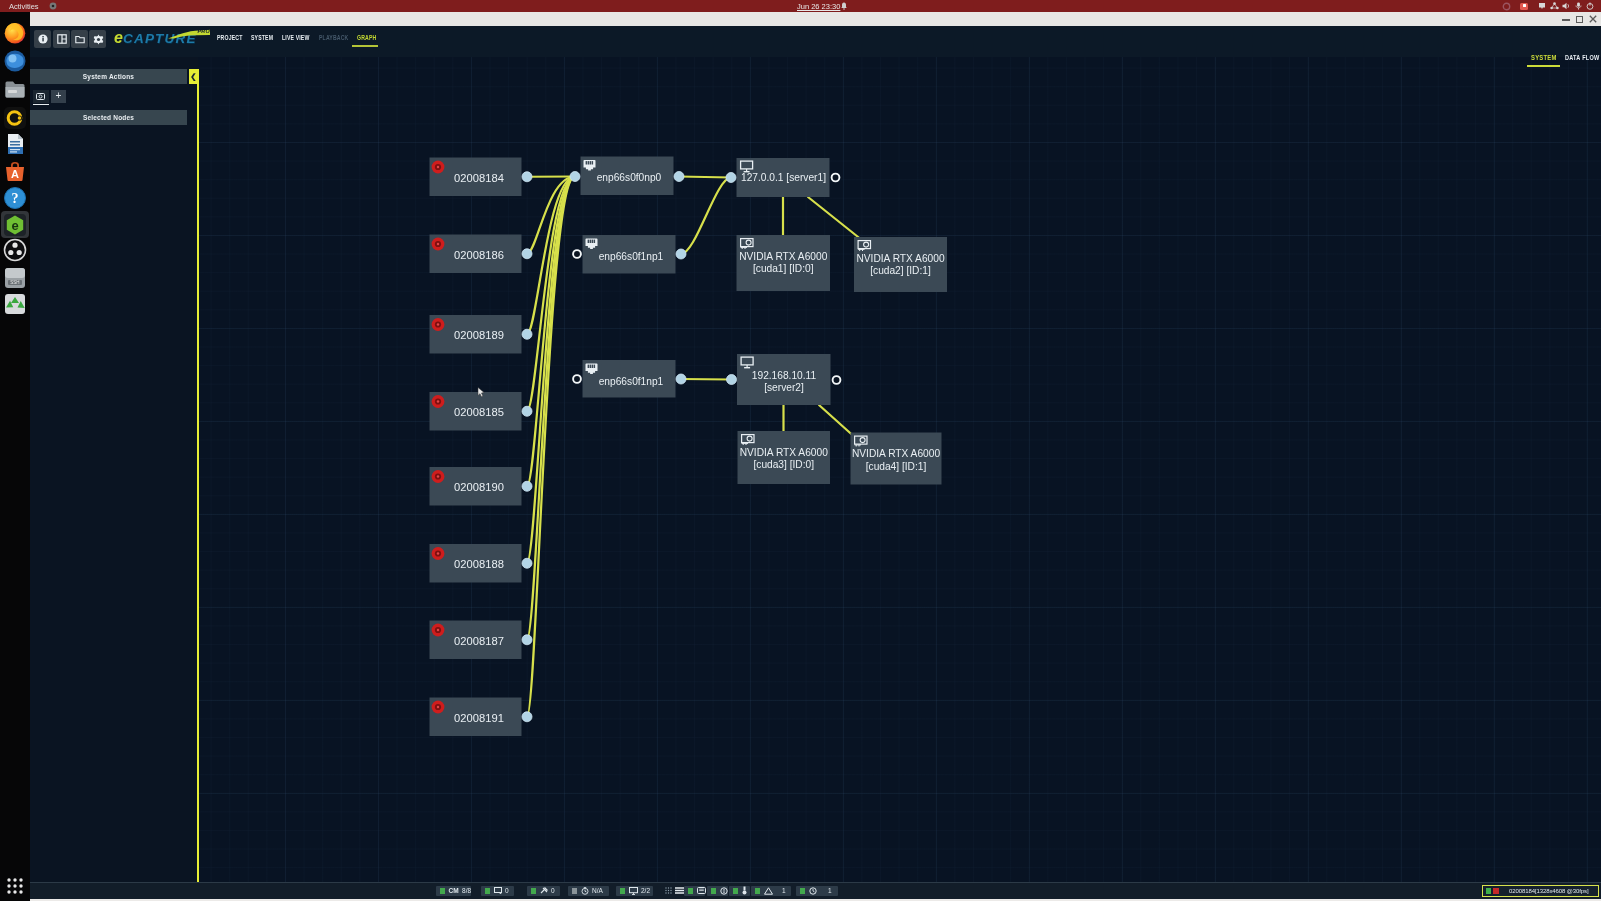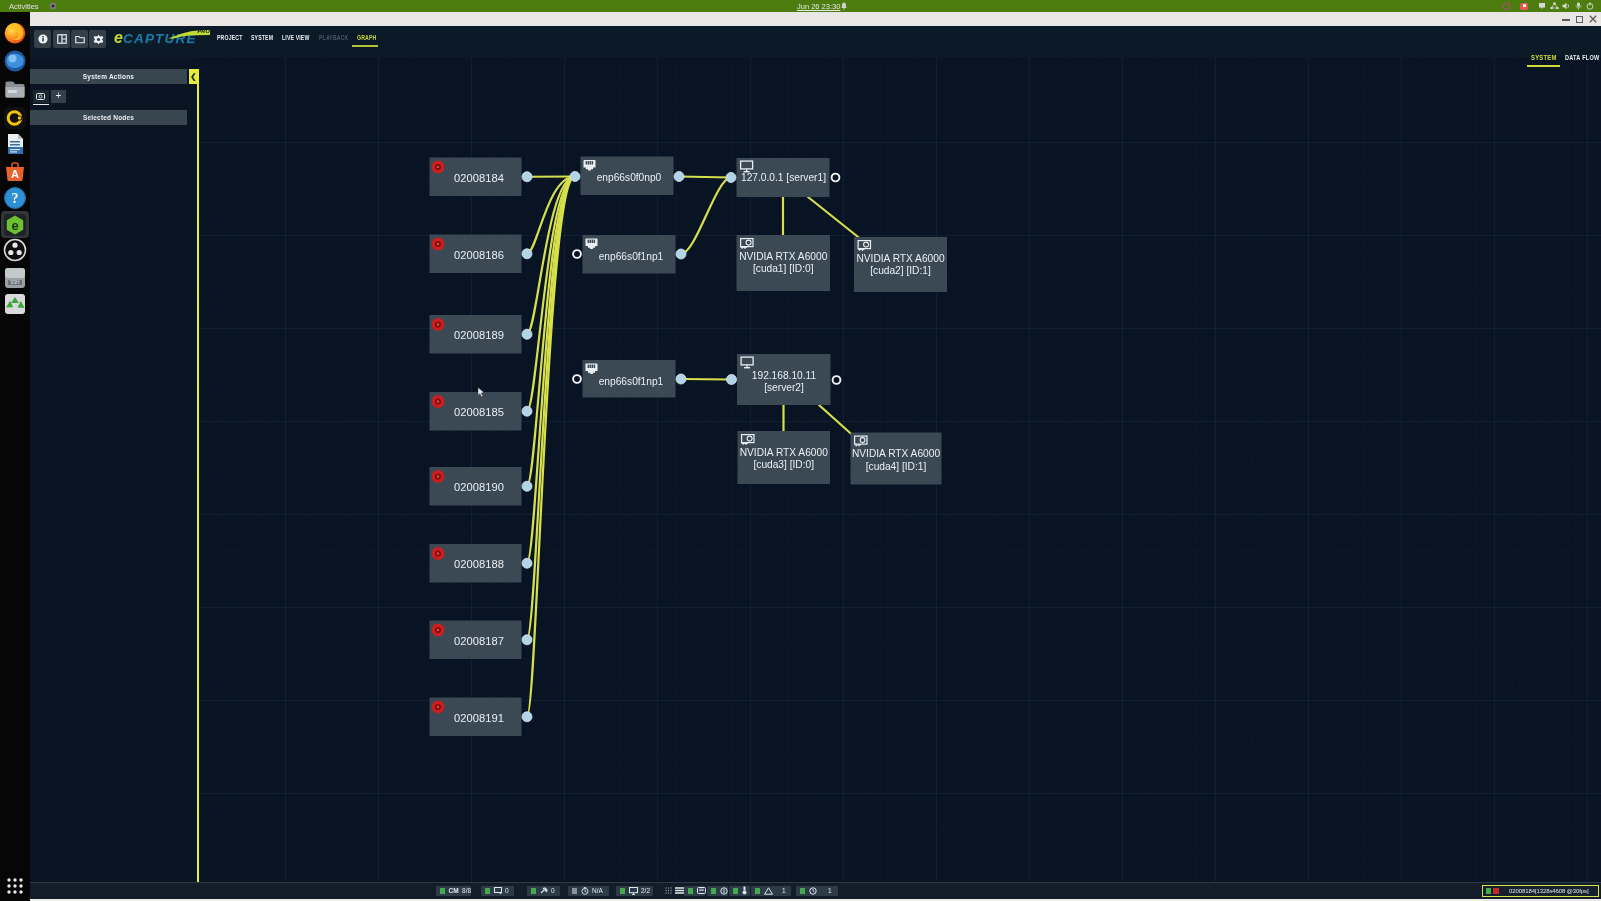--- a/index.html
+++ b/index.html
@@ -1,20 +1,20 @@
 <!DOCTYPE html>
 <html><head>
 <meta charset="utf-8">
 <style>
   * { margin:0; padding:0; box-sizing:border-box; }
   html,body { width:1601px; height:901px; overflow:hidden; background:#000; }
   body { font-family:"Liberation Sans", sans-serif; position:relative; }
   .abs { position:absolute; }
   
-  #topbar { left:0; top:0; width:1601px; height:12px; background:#4d7c0f; color:#d8d8d8; font-size:8px; }
+  #topbar { left:0; top:0; width:1601px; height:12px; background:#7f1d1d; color:#d8d8d8; font-size:8px; }
   
   #titlebar { left:30px; top:12px; width:1571px; height:14px; background:#e8e7e5; }
   
   #dock { left:0; top:12px; width:30px; height:889px; background:#060607; }
   .dicon { position:absolute; left:3px; width:24px; height:24px; }
   
   #apptoolbar { left:30px; top:26px; width:1571px; height:31px; background:#0c1927; }
   .tbtn { position:absolute; top:4px; width:17px; height:18px; background:#353f48; border-radius:2px; }
   .menu { position:absolute; top:7.5px; font-size:6.8px; font-weight:bold; color:#e8eef2; letter-spacing:0.2px; white-space:nowrap; transform:scaleX(0.76); transform-origin:left center; }
   

